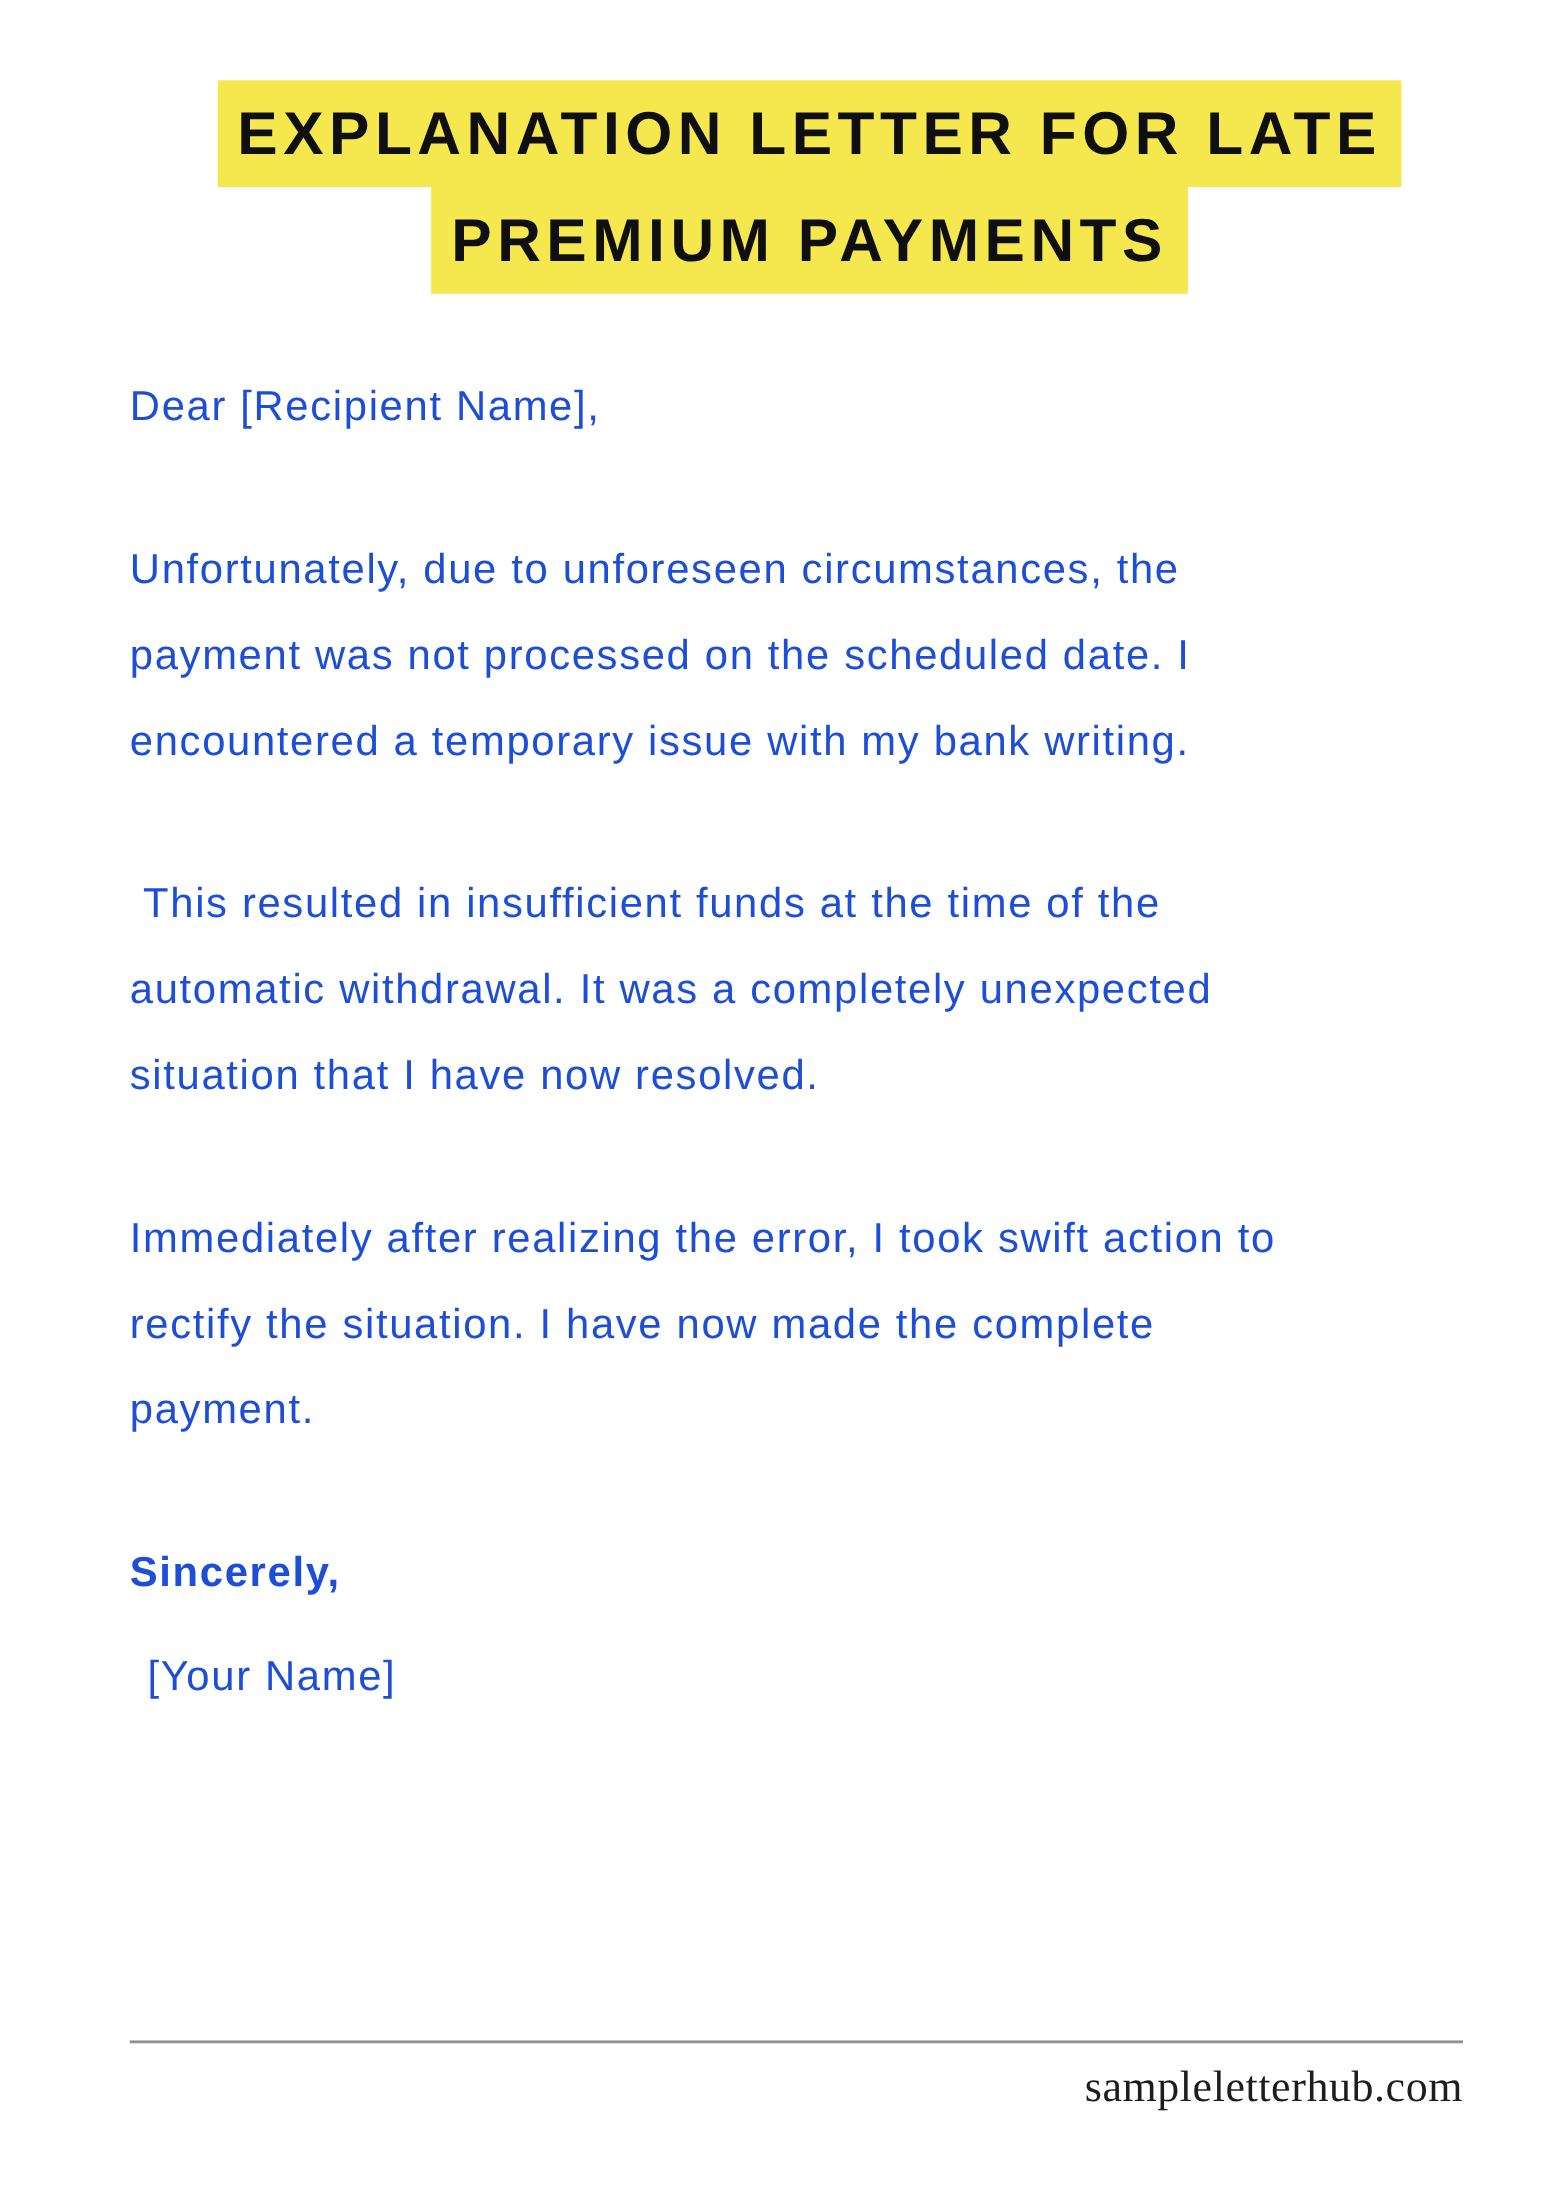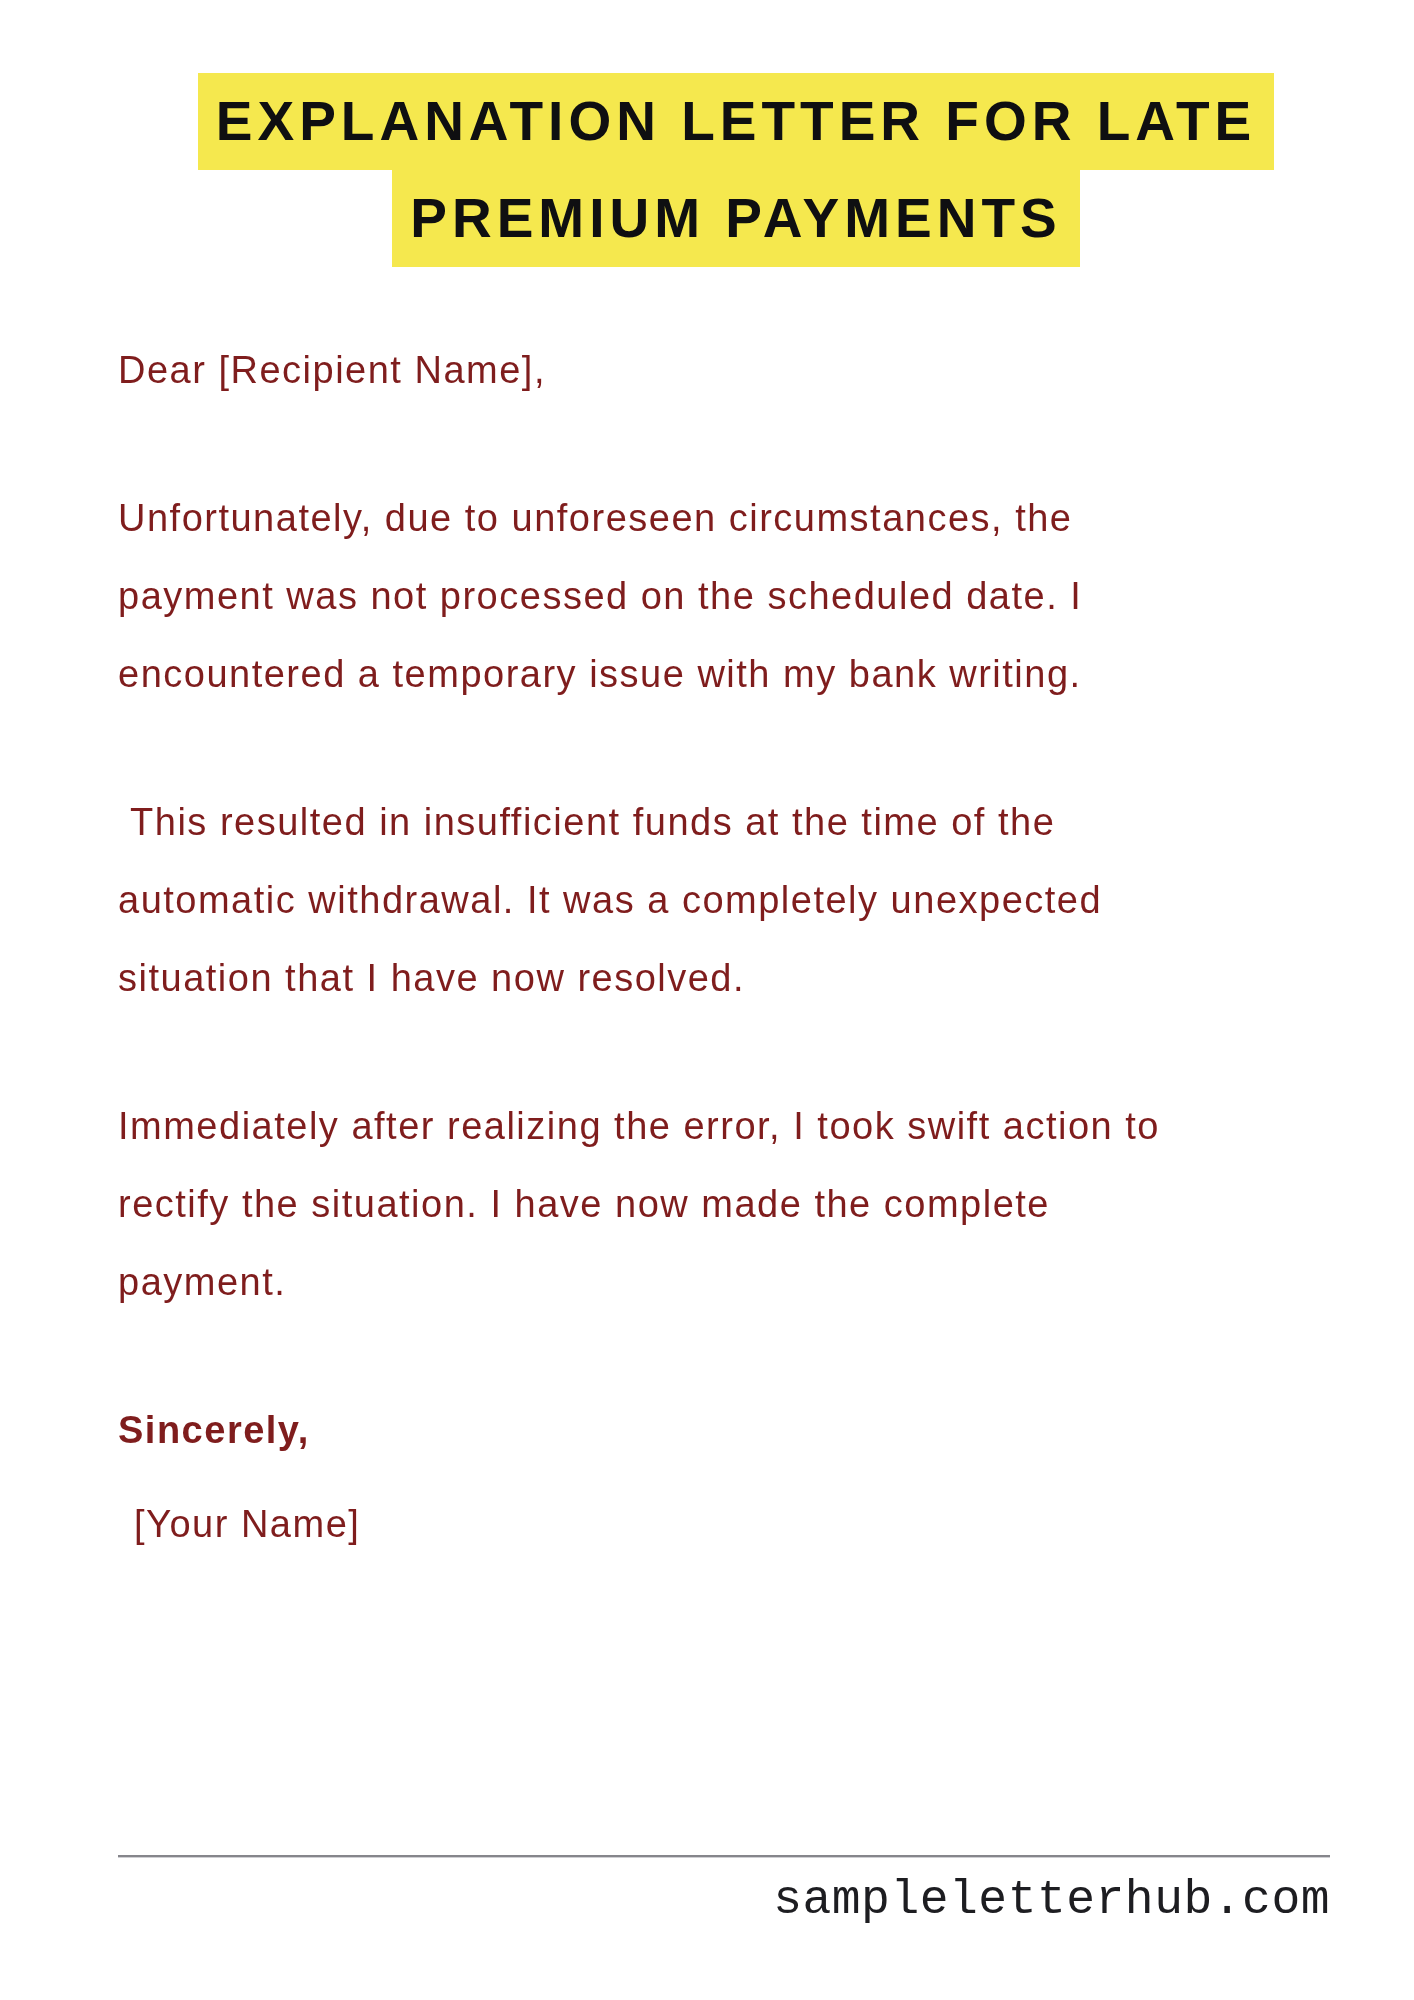--- a/index.html
+++ b/index.html
@@ -37,21 +37,21 @@
     background: #f5e84e;
     padding: 12px 18px;
     white-space: nowrap;
   }
   p.body-par {
     margin: 0 0 70px 0;
     font-size: 38px;
     font-weight: 300;
     line-height: 78px;
     letter-spacing: 1.5px;
-    color: #7f1d1d;
+    color: #1d4ed8;
     white-space: pre-line;
   }
   p.closing-par {
     margin: 0;
     font-weight: bold;
   }
   p.signature-par {
     margin: 16px;
   }
   .footer {
@@ -61,22 +61,22 @@
     top: 1855px;
   }
   .footer-rule {
     height: 2px;
     background: #86868b;
     box-shadow: 0 1px 0 #cfcfd3;
   }
   .footer-site {
     margin-top: 16px;
     text-align: right;
-    font-family: Liberation Mono, monospace;
-    font-size: 48px;
+    font-family: Liberation Serif, serif;
+    font-size: 40px;
     font-weight: 400;
     color: #1d1d21;
     letter-spacing: 0.5px;
   }
 </style>
 </head>
 <body>
 
 <div class="page">
   <div class="content">

